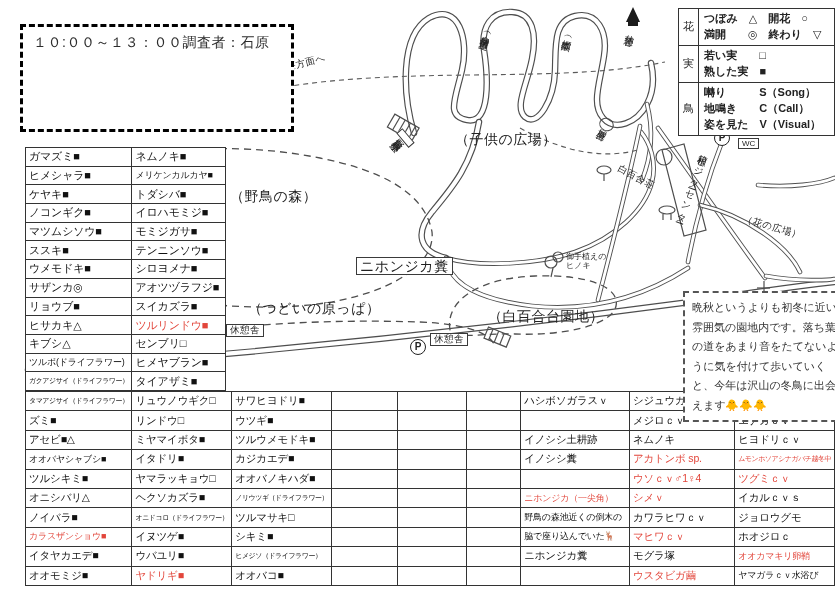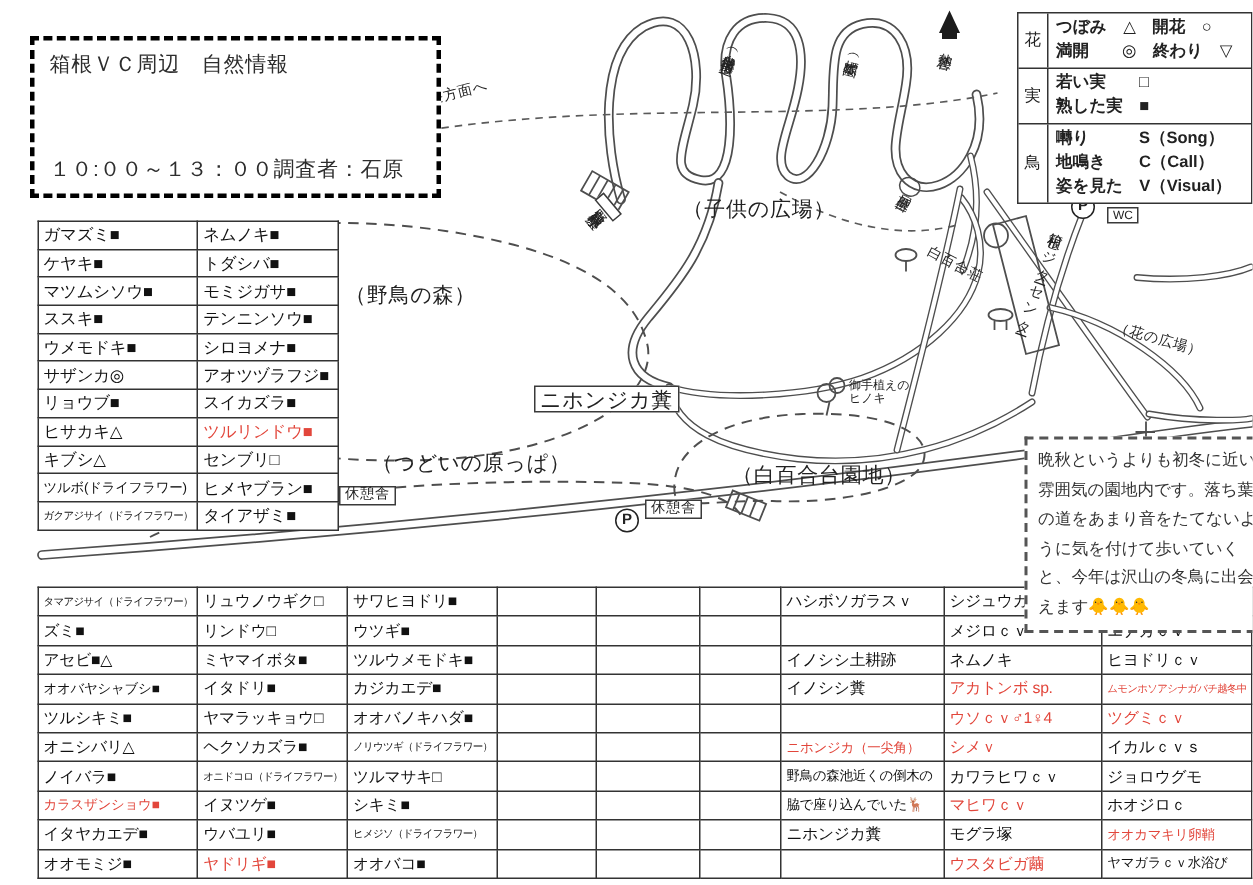--- a/index.html
+++ b/index.html
@@ -153,21 +153,20 @@
     <div class="ml boxed msm" style="left: 226px; top: 324px;">休憩舎</div>
     <div class="ml circ" style="left: 410px; top: 339px;">P</div>
     <div class="ml circ" style="left: 714px; top: 130px;">P</div>
     <div class="ml boxed mxs" style="left: 738px; top: 138px;">WC</div>
     <div class="ml msm" style="left: 616px; top: 172px; transform: rotate(28deg);">白百合荘</div>
     <div class="ml vert msm" style="left: 688px; top: 146px; transform: rotate(20deg);">箱根ビジターセンター</div>
     <div class="ml msm" style="left: 742px; top: 222px; transform: rotate(16deg);">（花の広場）</div>
   </div>
 
 <div class="titlebox">
-  <div>箱根ＶＣ周辺　自然情報</div>
   <div>１０:００～１３：００調査者：石原</div>
 </div>
 
 <div class="legend" id="legendBox">
     <div class="lrow">
       <div class="lcat">花</div>
       <div class="llines"><div>つぼみ　△　開花　○</div><div>満開　　◎　終わり　▽</div></div>
     </div>
     <div class="lrow">
       <div class="lcat">実</div>
@@ -185,22 +184,30 @@
   <colgroup>
       <col style="width:88px">
       <col style="width:94px">
     </colgroup>
   <tbody id="ltBody">
       <tr>
         <td>ガマズミ■</td>
         <td>ネムノキ■</td>
       </tr>
       <tr>
+        <td>ヒメシャラ■</td>
+        <td class="sm">メリケンカルカヤ■</td>
+      </tr>
+      <tr>
         <td>ケヤキ■</td>
         <td>トダシバ■</td>
+      </tr>
+      <tr>
+        <td>ノコンギク■</td>
+        <td>イロハモミジ■</td>
       </tr>
       <tr>
         <td>マツムシソウ■</td>
         <td>モミジガサ■</td>
       </tr>
       <tr>
         <td>ススキ■</td>
         <td>テンニンソウ■</td>
       </tr>
       <tr>

